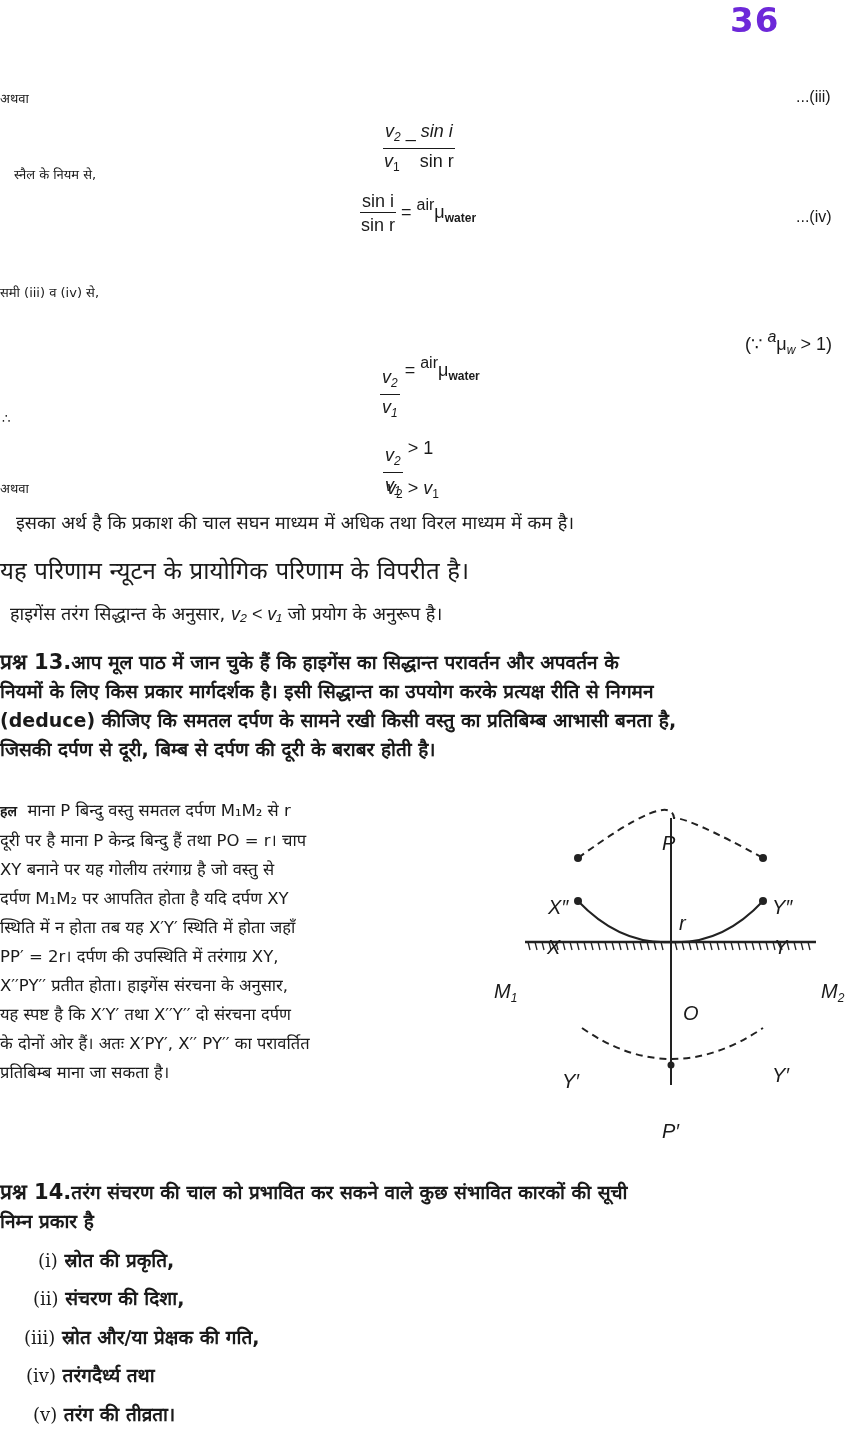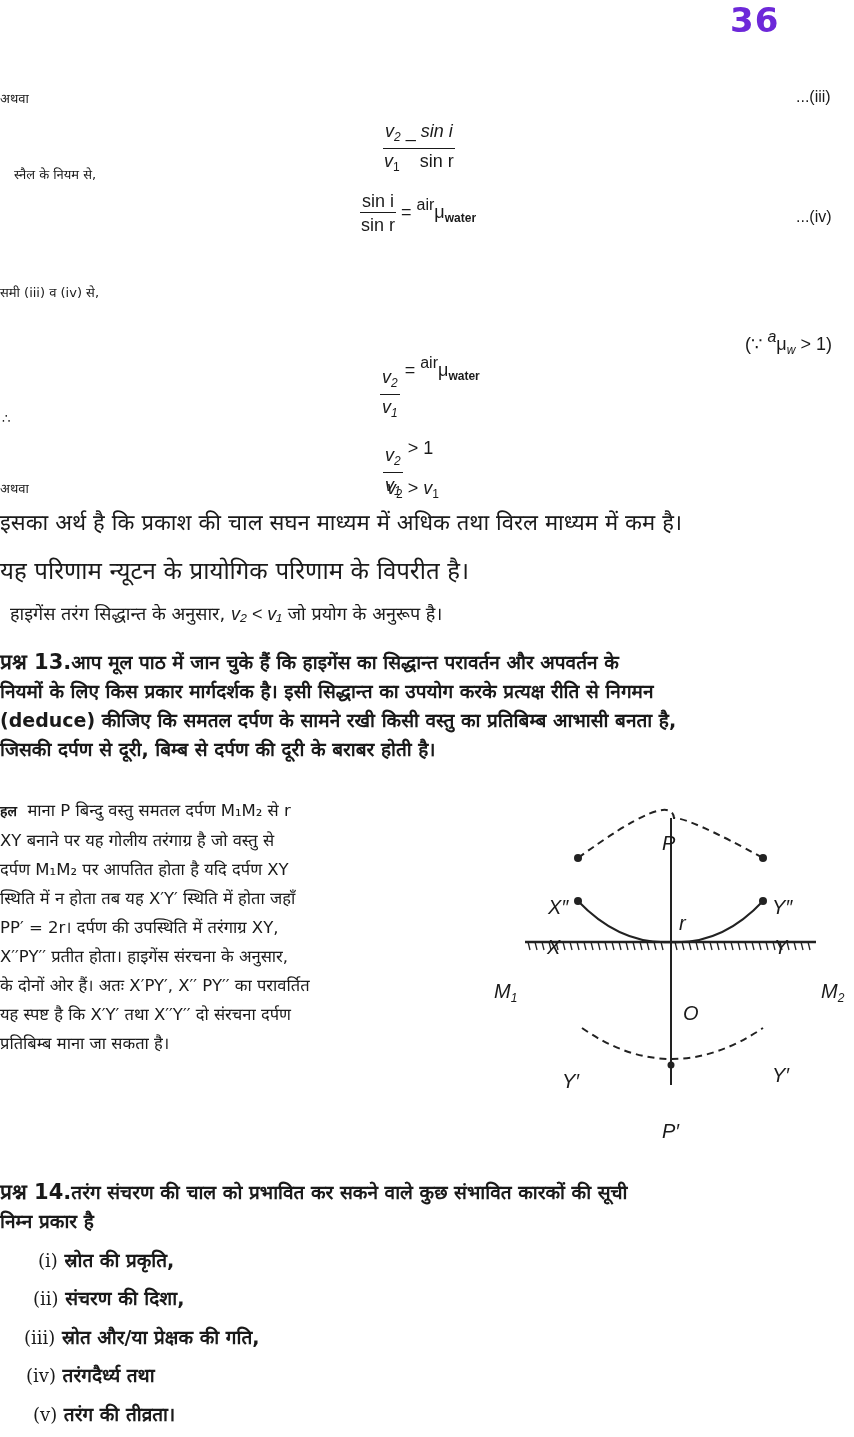--- a/index.html
+++ b/index.html
@@ -60,42 +60,43 @@
 <div class="abs math" style="left:383px;top:396px;">
   <span class="frac it"><span class="num"><span>v</span><span class="sub">2</span></span><span class="den"><span>v</span><span class="sub">1</span></span></span>
   <span>&gt; 1</span>
 </div>
 
 <div class="abs txt" style="left:0;top:478px;">अथवा</div>
 <div class="abs math" style="left:387px;top:478px;">
   <span class="it">v</span><span class="sub">2</span><span> &gt; </span><span class="it">v</span><span class="sub">1</span>
 </div>
 
-<div class="abs txt" style="left:0;top:512px;font-size:22px;">इसका अर्थ है कि प्रकाश की चाल सघन माध्यम में अधिक तथा विरल माध्यम में कम है।</div>
+<div class="abs txt" style="left:16px;top:512px;font-size:18px;">इसका अर्थ है कि प्रकाश की चाल सघन माध्यम में अधिक तथा विरल माध्यम में कम है।</div>
 <div class="abs txt" style="left:0;top:560px;font-size:24px;">यह परिणाम न्यूटन के प्रायोगिक परिणाम के विपरीत है।</div>
 <div class="abs txt" style="left:0;top:603px;font-size:18px;padding-left:10px;">
   <span>हाइगेंस तरंग सिद्धान्त के अनुसार, </span><span class="math it">v₂ &lt; v₁</span><span> जो प्रयोग के अनुरूप है।</span>
 </div>
 
 <div class="abs q-block" style="left:0;top:648px;width:852px;">
   <div style="white-space:nowrap;"><span class="qlabel">प्रश्न 13.</span><span>आप मूल पाठ में जान चुके हैं कि हाइगेंस का सिद्धान्त परावर्तन और अपवर्तन के</span></div>
   <div style="white-space:nowrap;">नियमों के लिए किस प्रकार मार्गदर्शक है। इसी सिद्धान्त का उपयोग करके प्रत्यक्ष रीति से निगमन</div>
   <div style="white-space:nowrap;">(deduce) कीजिए कि समतल दर्पण के सामने रखी किसी वस्तु का प्रतिबिम्ब आभासी बनता है,</div>
   <div style="white-space:nowrap;">जिसकी दर्पण से दूरी, बिम्ब से दर्पण की दूरी के बराबर होती है।</div>
 </div>
 
 <div class="abs sol" style="left:0;top:796px;">
   <div style="white-space:nowrap;"><span class="qlabel">हल</span>&nbsp;&nbsp;<span>माना P बिन्दु वस्तु समतल दर्पण M₁M₂ से r</span></div>
+  <div style="white-space:nowrap;">दूरी पर है माना P केन्द्र बिन्दु हैं तथा PO = r। चाप</div>
   <div style="white-space:nowrap;">XY बनाने पर यह गोलीय तरंगाग्र है जो वस्तु से</div>
   <div style="white-space:nowrap;">दर्पण M₁M₂ पर आपतित होता है यदि दर्पण XY</div>
   <div style="white-space:nowrap;">स्थिति में न होता तब यह X′Y′ स्थिति में होता जहाँ</div>
   <div style="white-space:nowrap;">PP′ = 2r। दर्पण की उपस्थिति में तरंगाग्र XY,</div>
   <div style="white-space:nowrap;">X′′PY′′ प्रतीत होता। हाइगेंस संरचना के अनुसार,</div>
+  <div style="white-space:nowrap;">यह स्पष्ट है कि X′Y′ तथा X′′Y′′ दो संरचना दर्पण</div>
   <div style="white-space:nowrap;">के दोनों ओर हैं। अतः X′PY′, X′′ PY′′ का परावर्तित</div>
-  <div style="white-space:nowrap;">यह स्पष्ट है कि X′Y′ तथा X′′Y′′ दो संरचना दर्पण</div>
   <div style="white-space:nowrap;">प्रतिबिम्ब माना जा सकता है।</div>
 </div>
 
 <div class="abs" style="left:490px;top:780px;width:364px;width:364px;height:320px;">
   <svg width="364" height="320" viewBox="0 0 364 320">
 
     <line x1="181" y1="38" x2="181" y2="305" stroke="#222" stroke-width="2"></line>
 
     <path d="M 88 78 Q 181 10 184 38 Q 200 38 273 78" fill="none" stroke="#222" stroke-width="2" stroke-dasharray="7,5"></path>
     <circle cx="88" cy="78" r="4" fill="#222"></circle>

